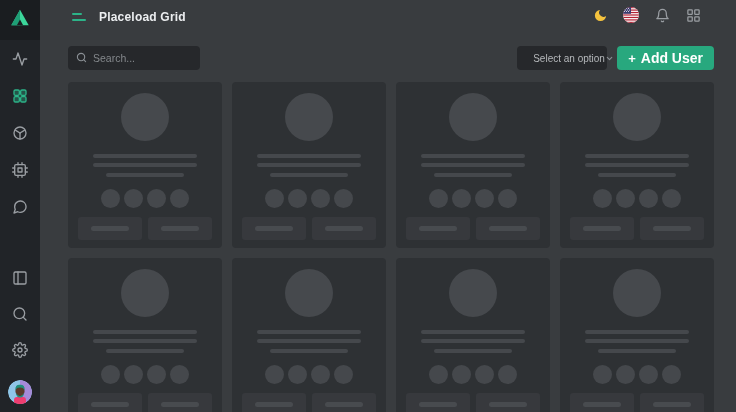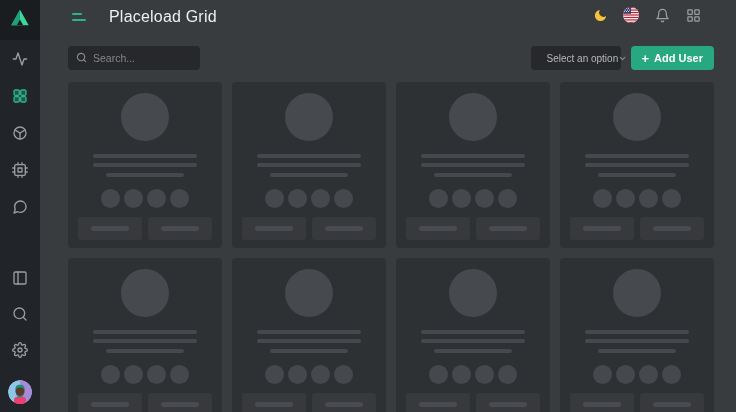--- a/index.html
+++ b/index.html
@@ -32,21 +32,21 @@
   .avatar-btn { width:24px; height:24px; border-radius:50%; overflow:hidden; cursor:pointer; }
   
   .header {
     position:absolute; left:40px; top:0; right:0; height:34px;
     display:flex; align-items:center; padding:0 32px;
   }
   .menu-toggle { display:flex; flex-direction:column; gap:4px; cursor:pointer; width:14px; }
   .menu-toggle .bar { height:2px; border-radius:1px; background:#2cb388; }
   .menu-toggle .bar.short { width:10px; }
   .menu-toggle .bar.long  { width:14px; }
-  .page-title { margin-left:23px; font-size:16px; font-weight:normal; letter-spacing:.2px; color:#eceef0; }
+  .page-title { margin-left:13px; font-size:12px; font-weight:bold; letter-spacing:.2px; color:#eceef0; }
   .header-actions { margin-left:auto; display:flex; align-items:center; gap:9px; }
   .h-icon { width:22px; height:22px; display:flex; align-items:center; justify-content:center; cursor:pointer; color:#9a9ea3; }
   .h-icon svg { width:15px; height:15px; }
   .h-icon.flag svg { width:16px; height:16px; }
   
   .main { position:absolute; left:40px; top:34px; right:0; bottom:0; padding:12px 22px 0 28px; overflow:hidden; }
   .toolbar { display:flex; align-items:flex-end; }
   .search-box {
     width:132px; height:24px; background:#26282b; border-radius:4px;
     display:flex; align-items:center; padding:0 8px; gap:6px;
@@ -64,21 +64,21 @@
     padding:0 16px; cursor:pointer;
   }
   .select-box .sel-label { font-size:10px; color:#b5b8bb; white-space:nowrap; }
   .select-box svg { width:9px; height:9px; color:#8b9095; }
   .add-user-btn {
     height:24px; padding:0 11px; background:#28a87e; border:none; border-radius:4px;
     display:flex; align-items:center; gap:5px; cursor:pointer;
     color:#ffffff; font-family:"Liberation Sans", sans-serif;
   }
   .add-user-btn .plus { font-size:13px; font-weight:bold; line-height:1; }
-  .add-user-btn .lbl { font-size:11px; font-weight:bold; }
+  .add-user-btn .lbl { font-size:14px; font-weight:bold; }
   
   .cards-grid {
     margin-top:12px;
     display:grid; grid-template-columns:repeat(4, 1fr);
     grid-auto-rows:166px; gap:10px;
   }
   .ph-card {
     background:#2e3134; border-radius:4px;
     display:flex; flex-direction:column; align-items:center;
   }

